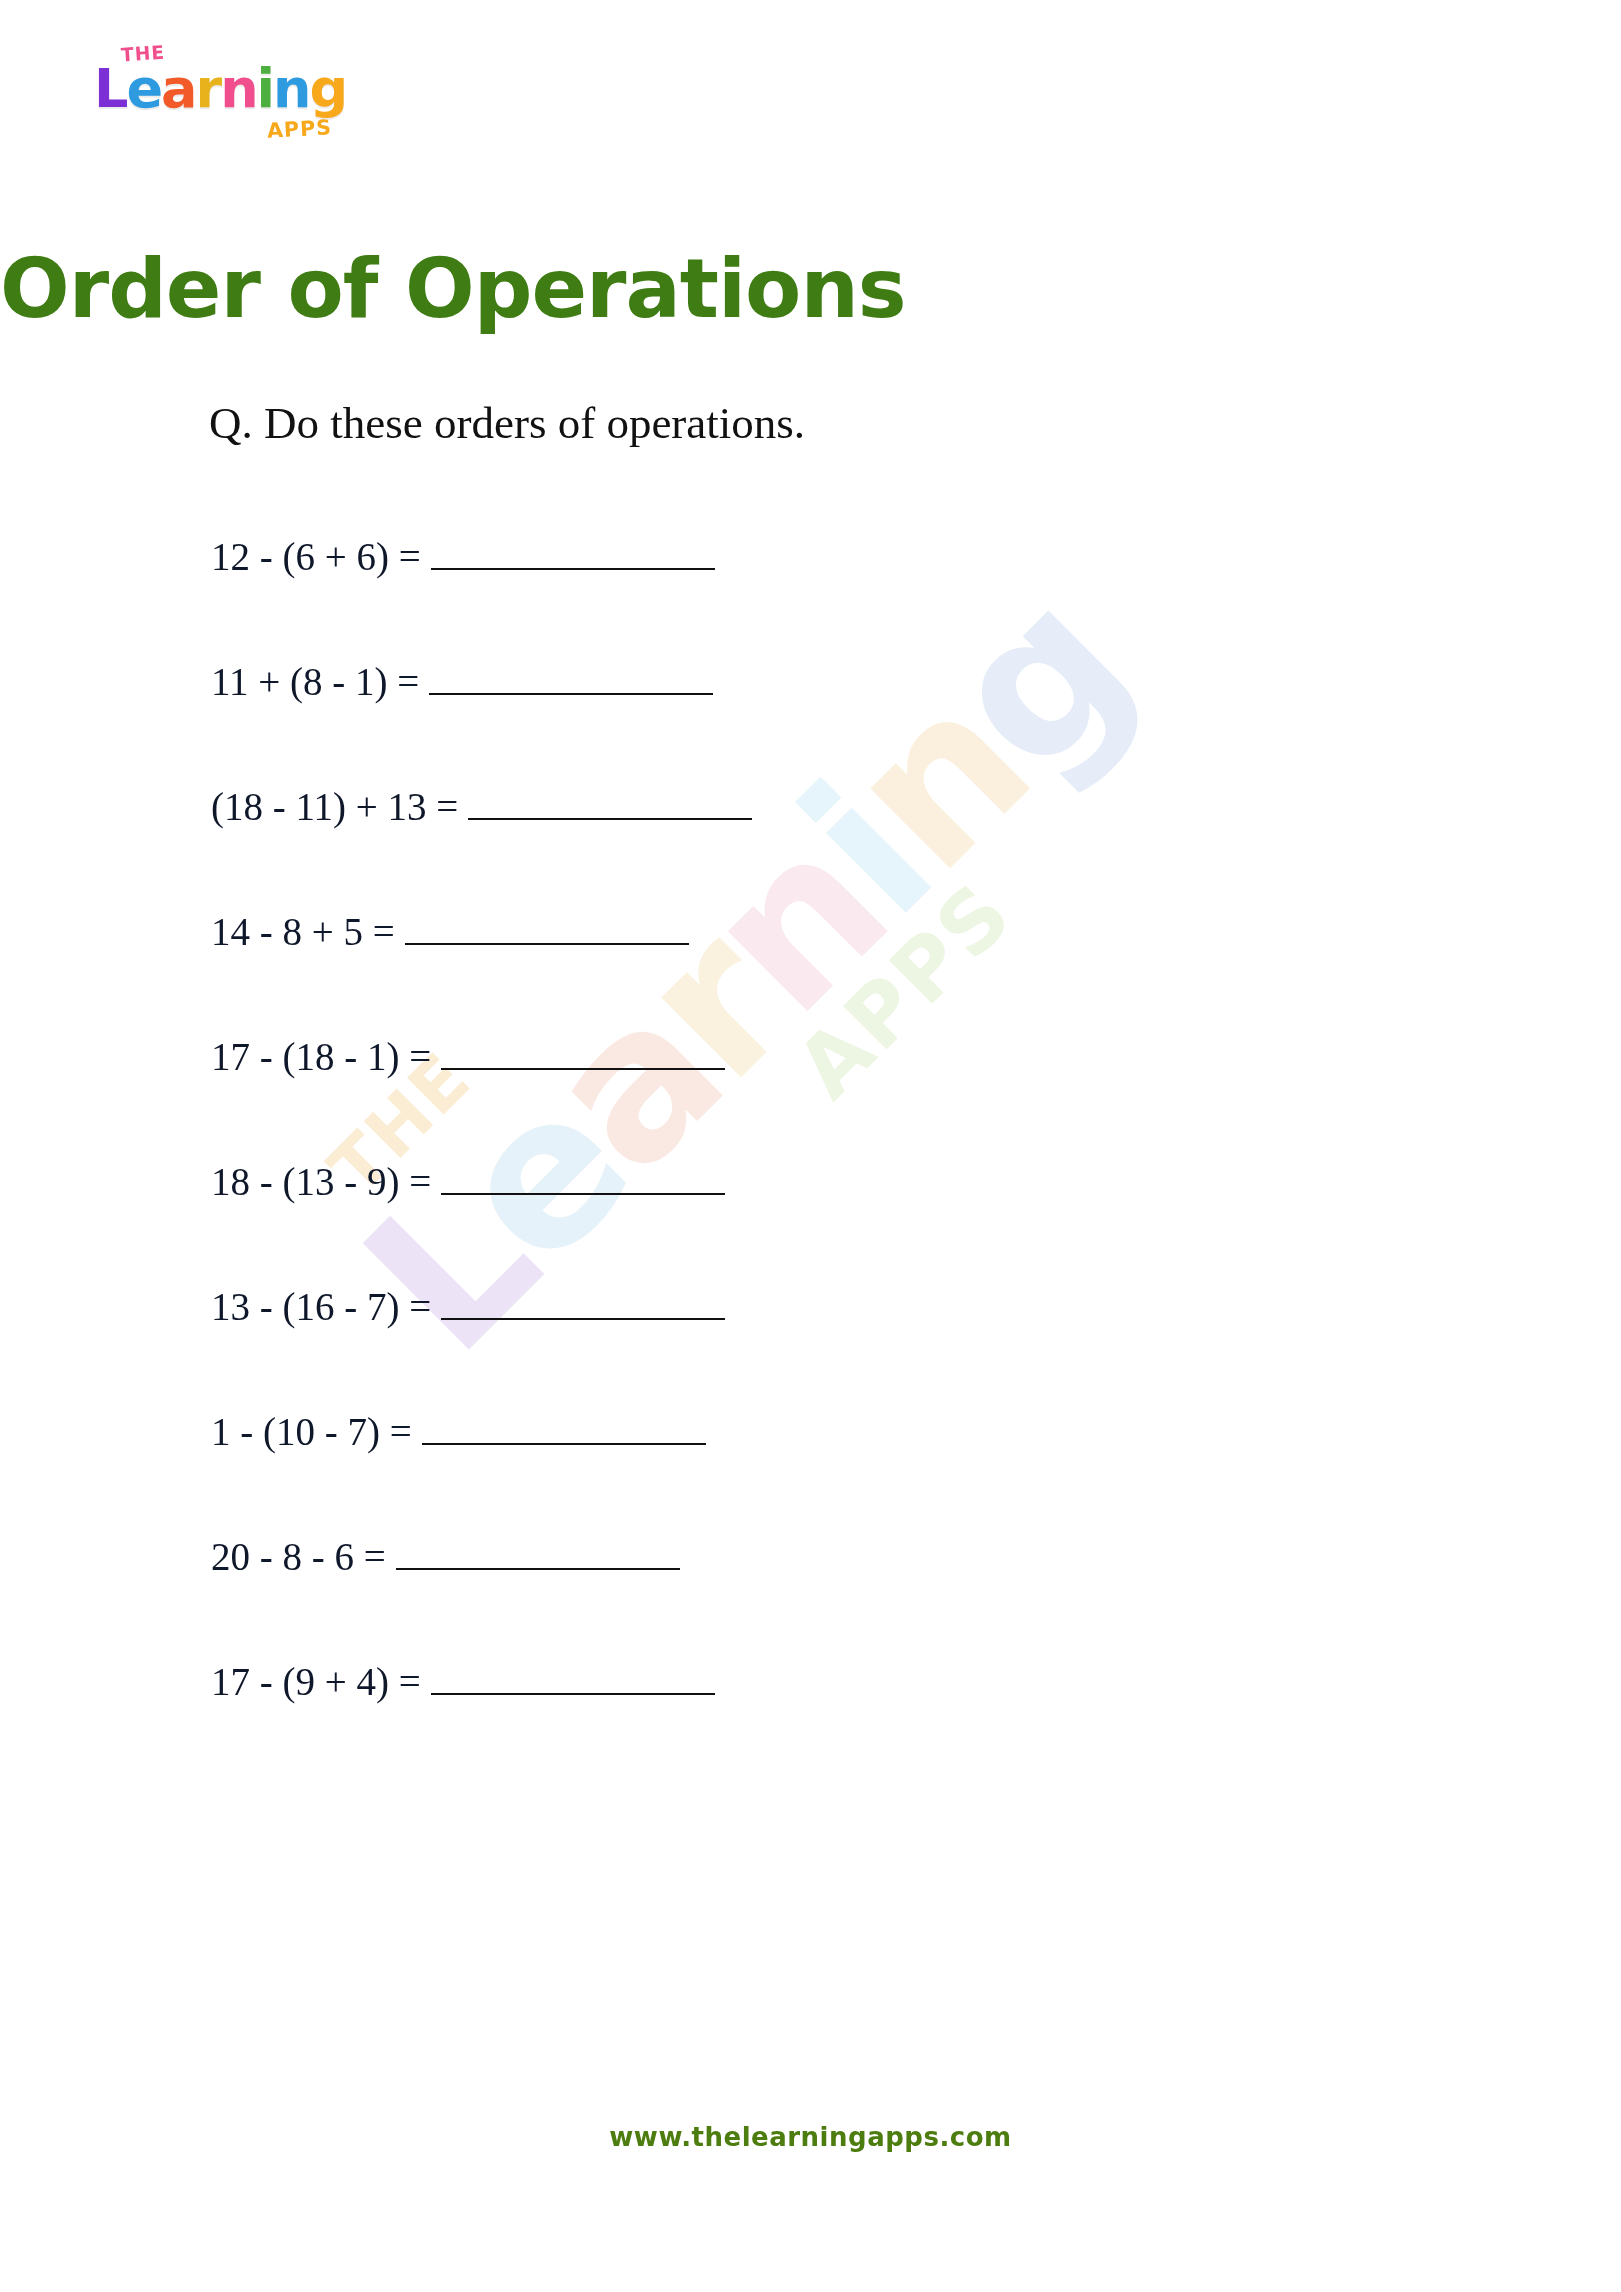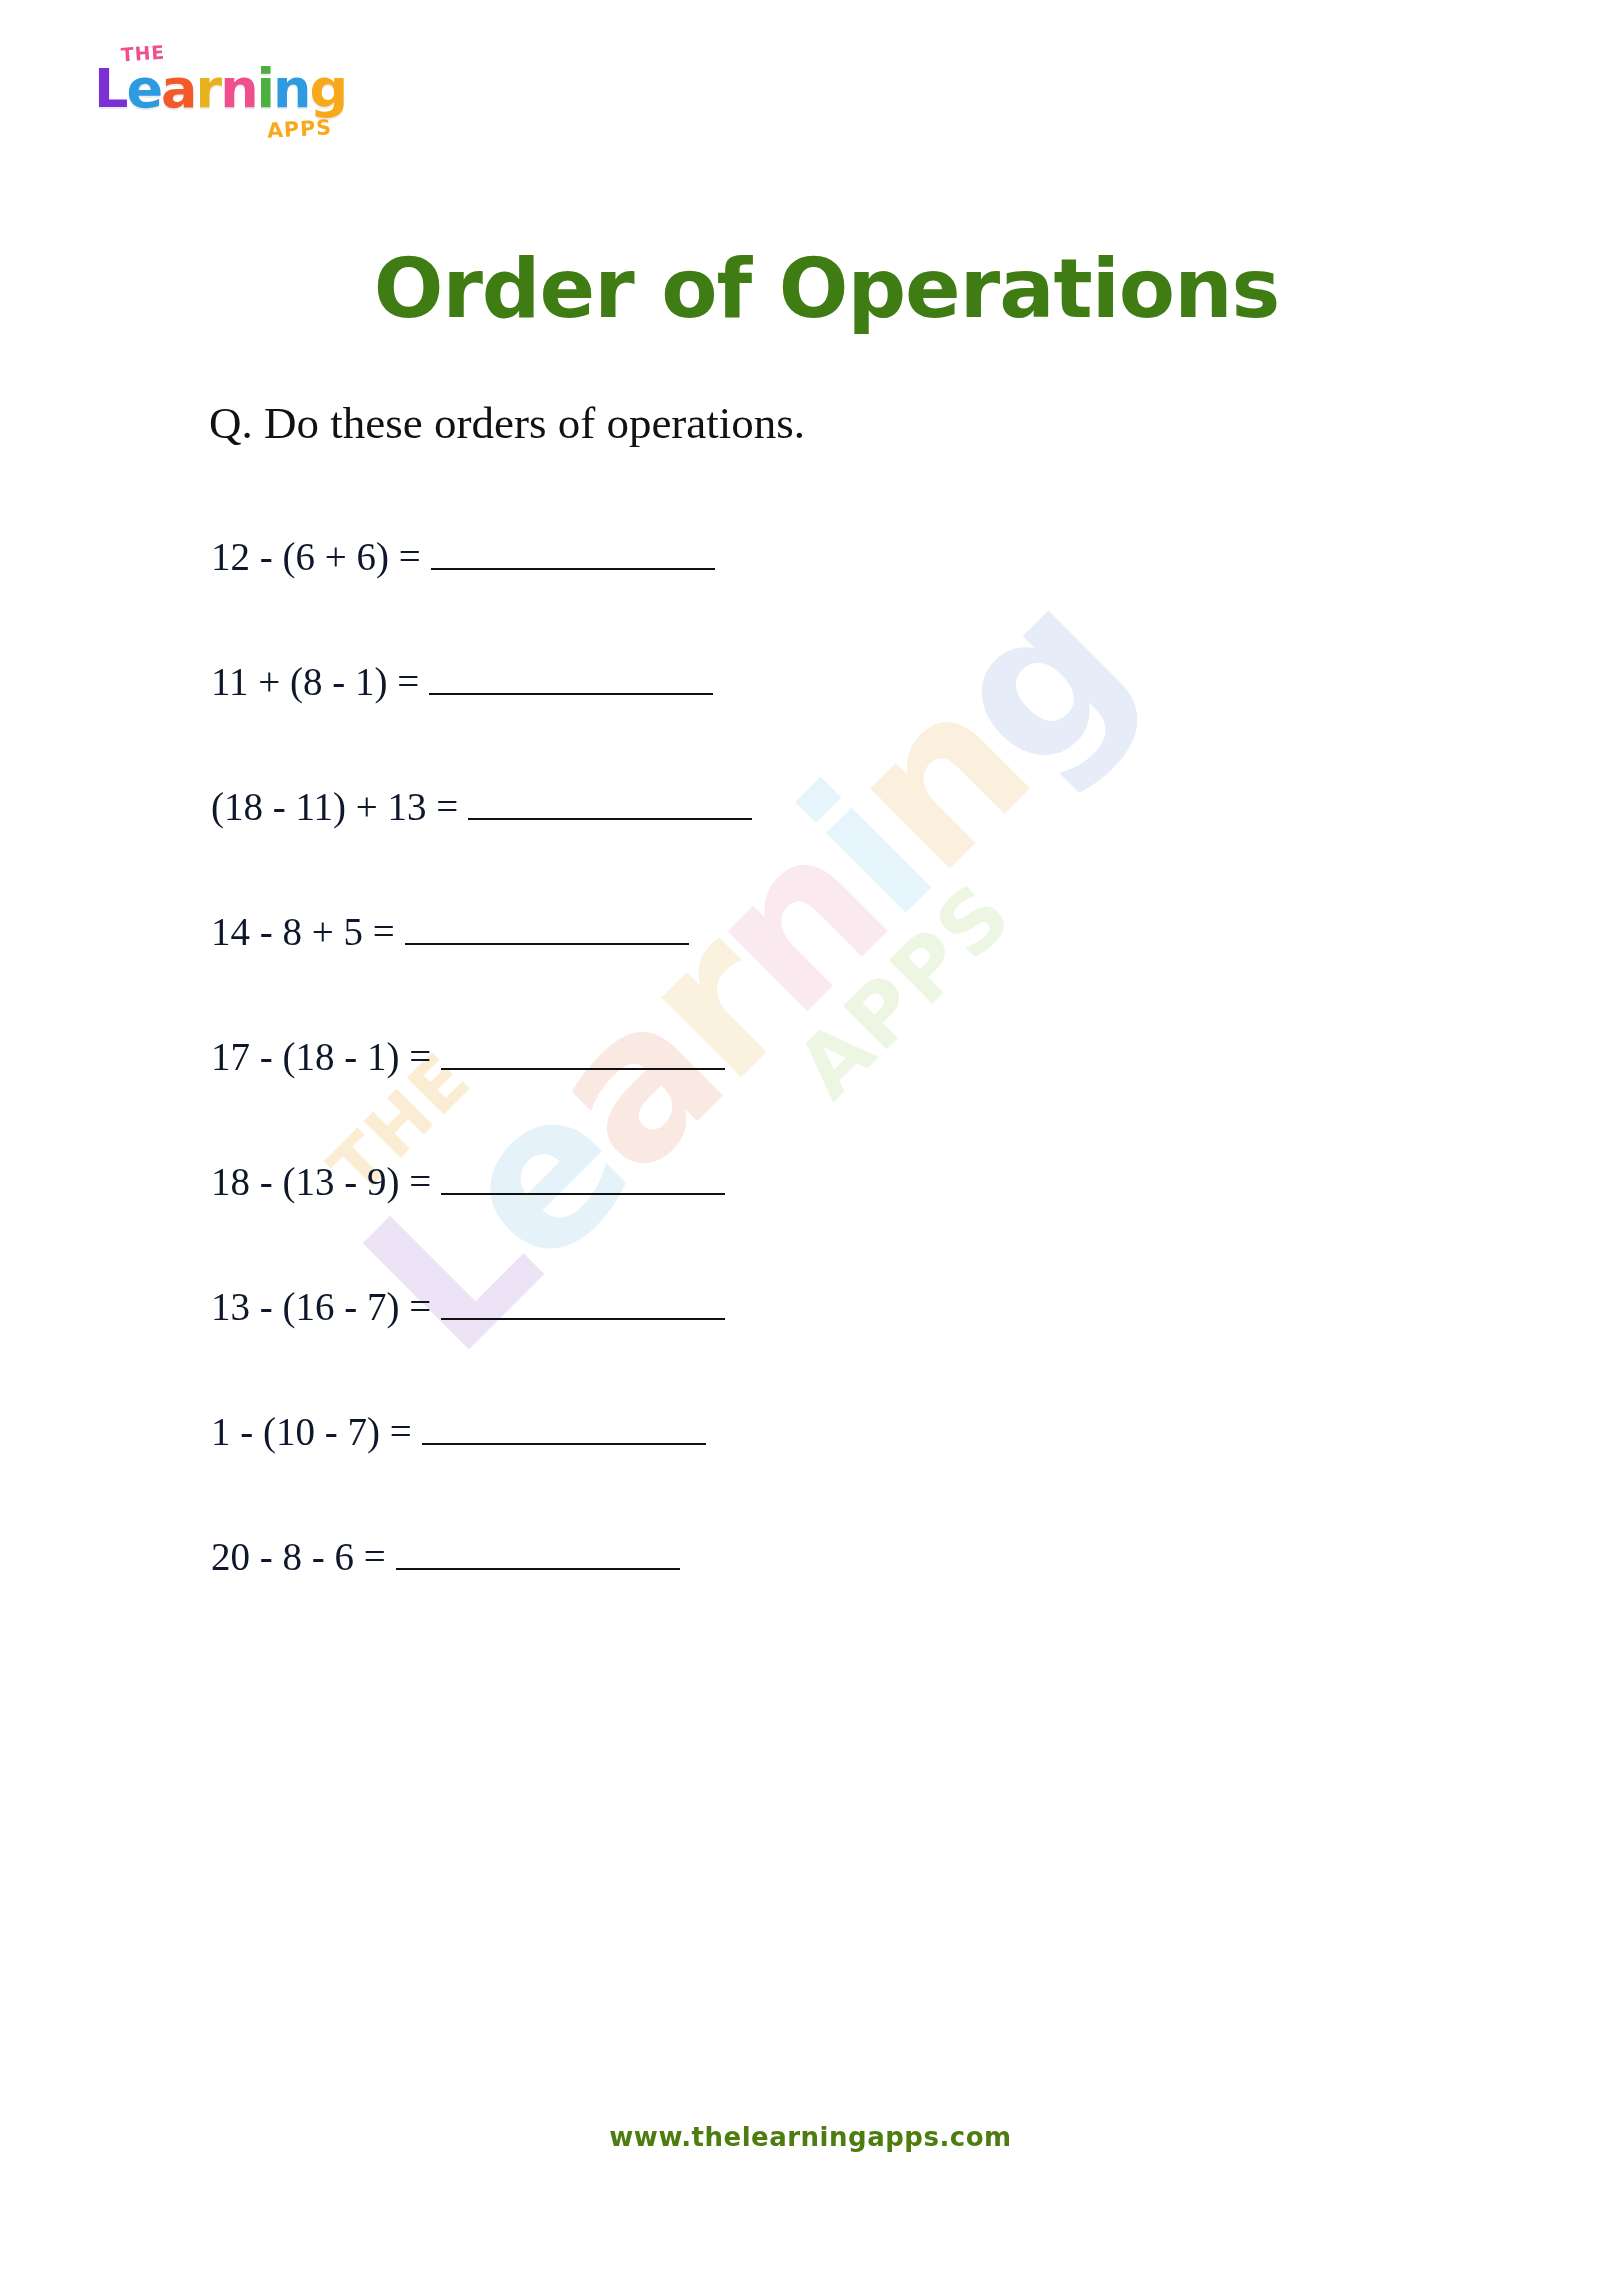--- a/index.html
+++ b/index.html
@@ -61,27 +61,25 @@
     letter-spacing: 1px;
     transform: rotate(-3deg);
   }
 
   
   .title {
     position: absolute;
     left: 0;
     right: 0;
     top: 186px;
-    text-align: center;
     font-family: "DejaVu Sans", sans-serif;
     font-weight: bold;
     font-size: 82px;
     color: #3f7d14;
     letter-spacing: -1px;
-    padding-left: 32px;
   }
 
   
   .prompt {
     position: absolute;
     left: 209px;
     top: 397px;
     font-family: "Liberation Serif", serif;
     font-size: 45px;
     color: #111111;
@@ -239,16 +237,20 @@
       <span class="blank"></span>
     </div>
     <div class="problem">
       <span class="expr">1 - (10 - 7) =</span>
       <span class="blank"></span>
     </div>
     <div class="problem">
       <span class="expr">20 - 8 - 6 =</span>
       <span class="blank"></span>
     </div>
+    <div class="problem">
+      <span class="expr">17 - (9 + 4) =</span>
+      <span class="blank"></span>
+    </div>
   </div>
 
 <div class="footer">www.thelearningapps.com</div>
 
 
 </body></html>

